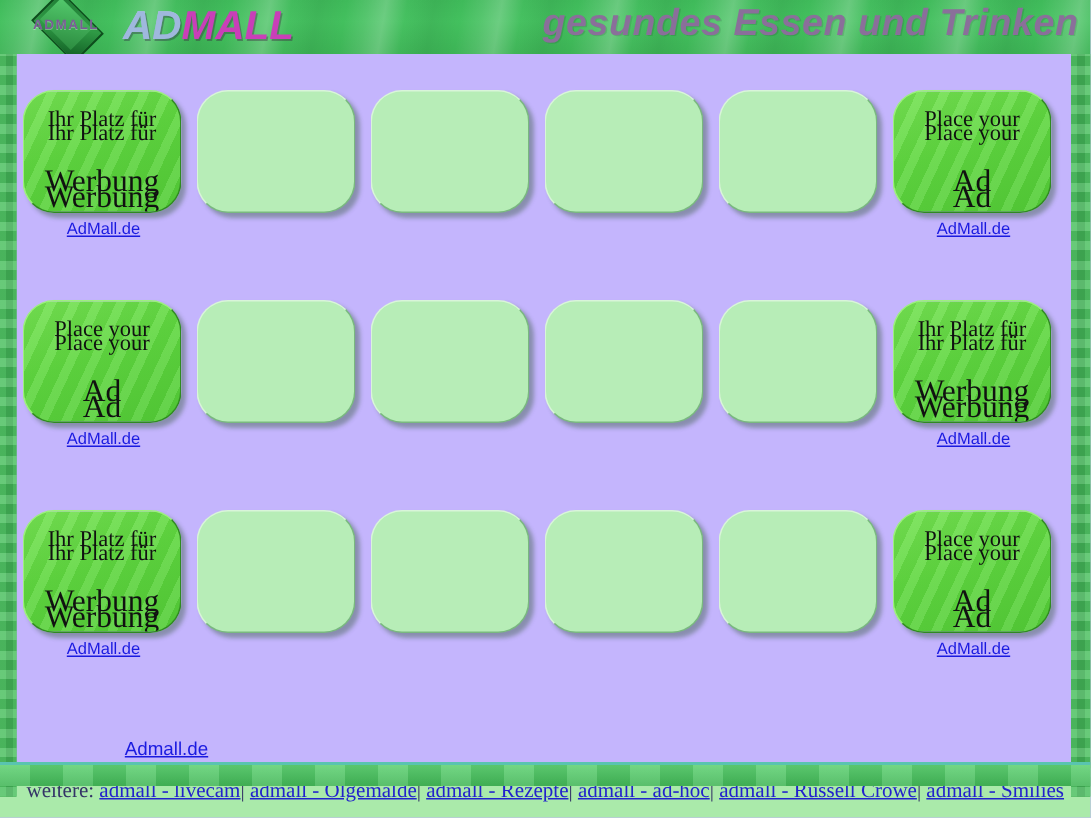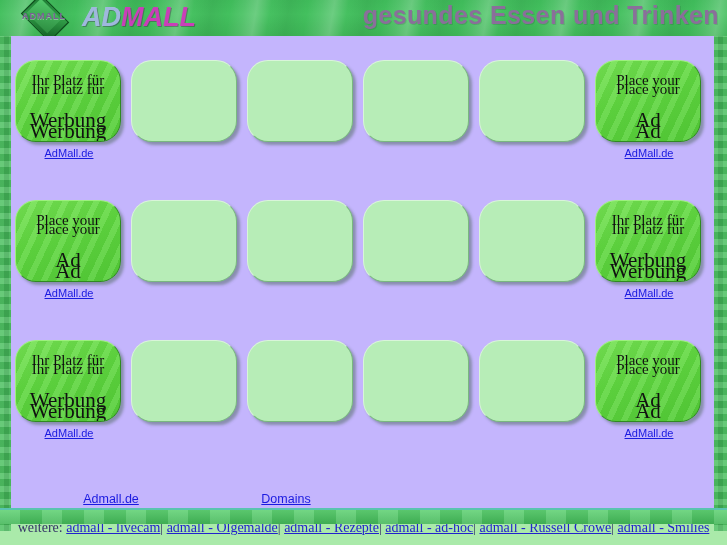--- a/index.html
+++ b/index.html
@@ -37,20 +37,21 @@
         rgba(255,255,255,0.00) 76px),
       linear-gradient(180deg, #3fba5a 0%, #43c05e 40%, #3cb355 100%);
     overflow: hidden;
   }
   .header-tagline {
     position: absolute;
     right: 8px;
     top: 1px;
     font-family: "Liberation Sans", sans-serif;
     font-size: 25px;
+    font-style: italic;
     font-weight: bold;
     color: #8a6f9a;
     letter-spacing: 0.4px;
     white-space: nowrap;
     text-shadow: 1px 1px 0 rgba(0,0,0,0.10);
   }
 
   
   .logo-wrap {
     position: absolute;
@@ -368,21 +369,20 @@
           <div class="ad-text line2 shadowtxt" style="top:58px">Ad</div>
         </div>
         <a class="ad-link">AdMall.de</a>
       </div>
     </div>
 
   </div>
 
   <div class="footer-links">
     <a class="fl-1">Admall.de</a>
-    <a class="fl-2">Domains</a>
   </div>
 
   <div class="footer-more"><span class="lbl">weitere:</span>
     <a>admall - livecam</a><span class="sep">|</span>
     <a>admall - Ölgemälde</a><span class="sep">|</span>
     <a>admall - Rezepte</a><span class="sep">|</span>
     <a>admall - ad-hoc</a><span class="sep">|</span>
     <a>admall - Russell Crowe</a><span class="sep">|</span>
     <a>admall - Smilies</a>
   </div>

